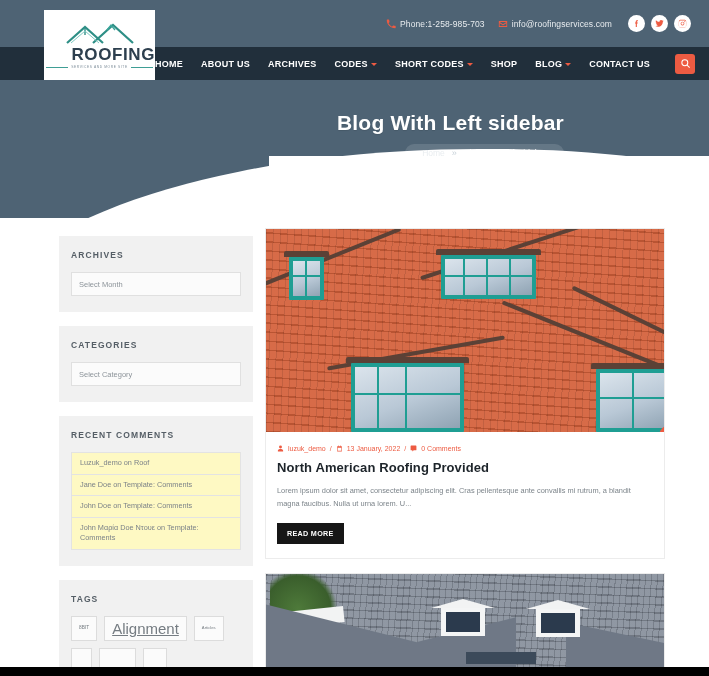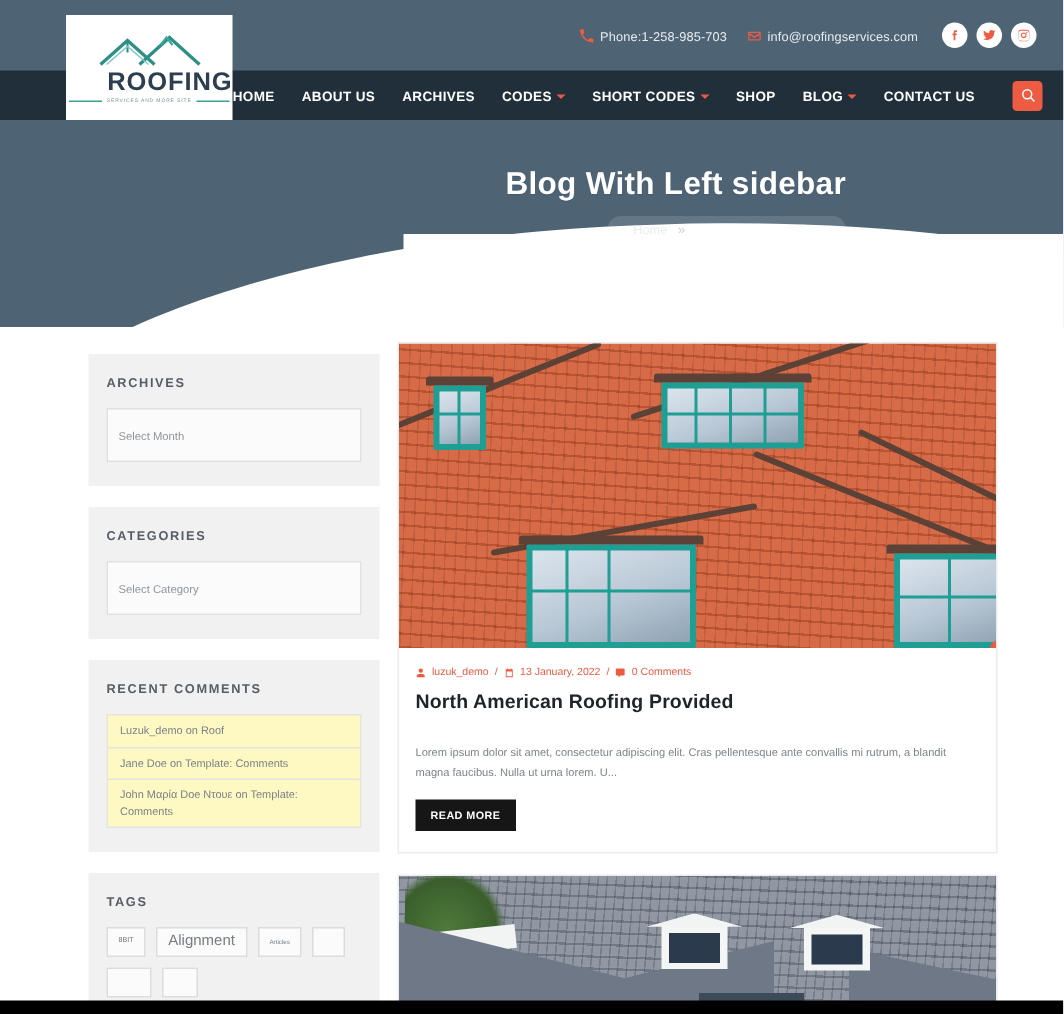--- a/index.html
+++ b/index.html
@@ -137,41 +137,41 @@
   }
 
   
   .widget { background: #f1f1f1; margin-bottom: 14px; padding: 14px 12px 16px; }
   .widget-title {
     font-size: 8.5px; font-weight: bold; color: #555e66;
     letter-spacing: 1.1px; margin-bottom: 12px;
   }
   .select-box {
     background: #fbfbfb; border: 1px solid #e0e0e0;
-    height: 36px; display:flex; align-items:center;
+    height: 24px; display:flex; align-items:center;
     padding: 0 7px; font-size: 7.5px; color: #8d949a;
     cursor: pointer;
     margin-top: 11px;
   }
   .cmt-list { border:1px solid #e3e3e3; border-bottom:none; background:#fef9c3; }
   .cmt-item {
     border-bottom: 1px solid #e3e3e3;
     padding: 5px 8px;
     font-size: 7.3px; color: #7b8288; line-height: 1.45;
     cursor: pointer;
   }
   .tag-wrap { display:flex; flex-wrap:wrap; gap: 7px; }
   .tag {
     border:1px solid #dcdcdc; background:#fbfbfb;
     padding: 4px 7px; color:#757c82;
     display:inline-flex; align-items:center; justify-content:center;
     cursor:pointer; line-height:1;
   }
   .tag.s { font-size: 4.8px; }
-  .tag.m { font-size: 10px; }
+  .tag.m { font-size: 15px; text-decoration: underline; }
   .tag.xs { font-size: 4.2px; }
 
   
   .post {
     background:#ffffff; border:1px solid #ececec; margin-bottom: 14px;
     position: relative;
   }
   .post-img { width: 100%; height: 203px; position:relative; overflow:hidden; display:block; }
   .post-img.second { height: 130px; }
   .share-btn {
@@ -179,21 +179,21 @@
     width: 22px; height: 22px; border-radius:50%;
     background:#ed5b42; display:flex; align-items:center; justify-content:center;
     cursor:pointer; z-index:3;
   }
   .post-body { padding: 13px 11px 14px; }
   .meta { display:flex; align-items:center; gap:4px; font-size:7px; color:#ed5b42; margin-bottom:8px; flex-wrap:wrap;}
   .meta svg { width:7px; height:7px; fill:#ed5b42; vertical-align:middle; }
   .meta .sl { color:#ed5b42; }
   .post-title {
     font-size: 13px; font-weight: bold; color: #1d242a;
-    margin-bottom: 21px; letter-spacing:.1px;
+    margin-bottom: 10px; letter-spacing:.1px;
   }
   .post-ex { font-size: 7.4px; color: #7c848a; line-height: 1.75; margin-bottom: 11px; }
   .read-more {
     display:inline-block; background:#161616; color:#fff;
     font-size: 7.2px; font-weight:bold; letter-spacing:.3px;
     padding: 6px 10px; cursor:pointer; border:none;
   }
 
   
   .roof1 { position:absolute; inset:0; background: linear-gradient(170deg,#e0633a 0%,#d4552d 40%,#c9function 100%); }
@@ -367,20 +367,21 @@
         <div class="select-box">
           <span>Select Category</span>
         </div>
       </div>
 
       <div class="widget">
         <div class="widget-title">RECENT COMMENTS</div>
         <div class="cmt-list">
           <div class="cmt-item">Luzuk_demo on Roof</div>
           <div class="cmt-item">Jane Doe on Template: Comments</div>
+          <div class="cmt-item">John Doe on Template: Comments</div>
           <div class="cmt-item">John Μαρία Doe Ντουε on Template: Comments</div>
         </div>
       </div>
 
       <div class="widget">
         <div class="widget-title">TAGS</div>
         <div class="tag-wrap">
           <span class="tag s">8BIT</span>
           <span class="tag m">Alignment</span>
           <span class="tag xs">Articles</span>

